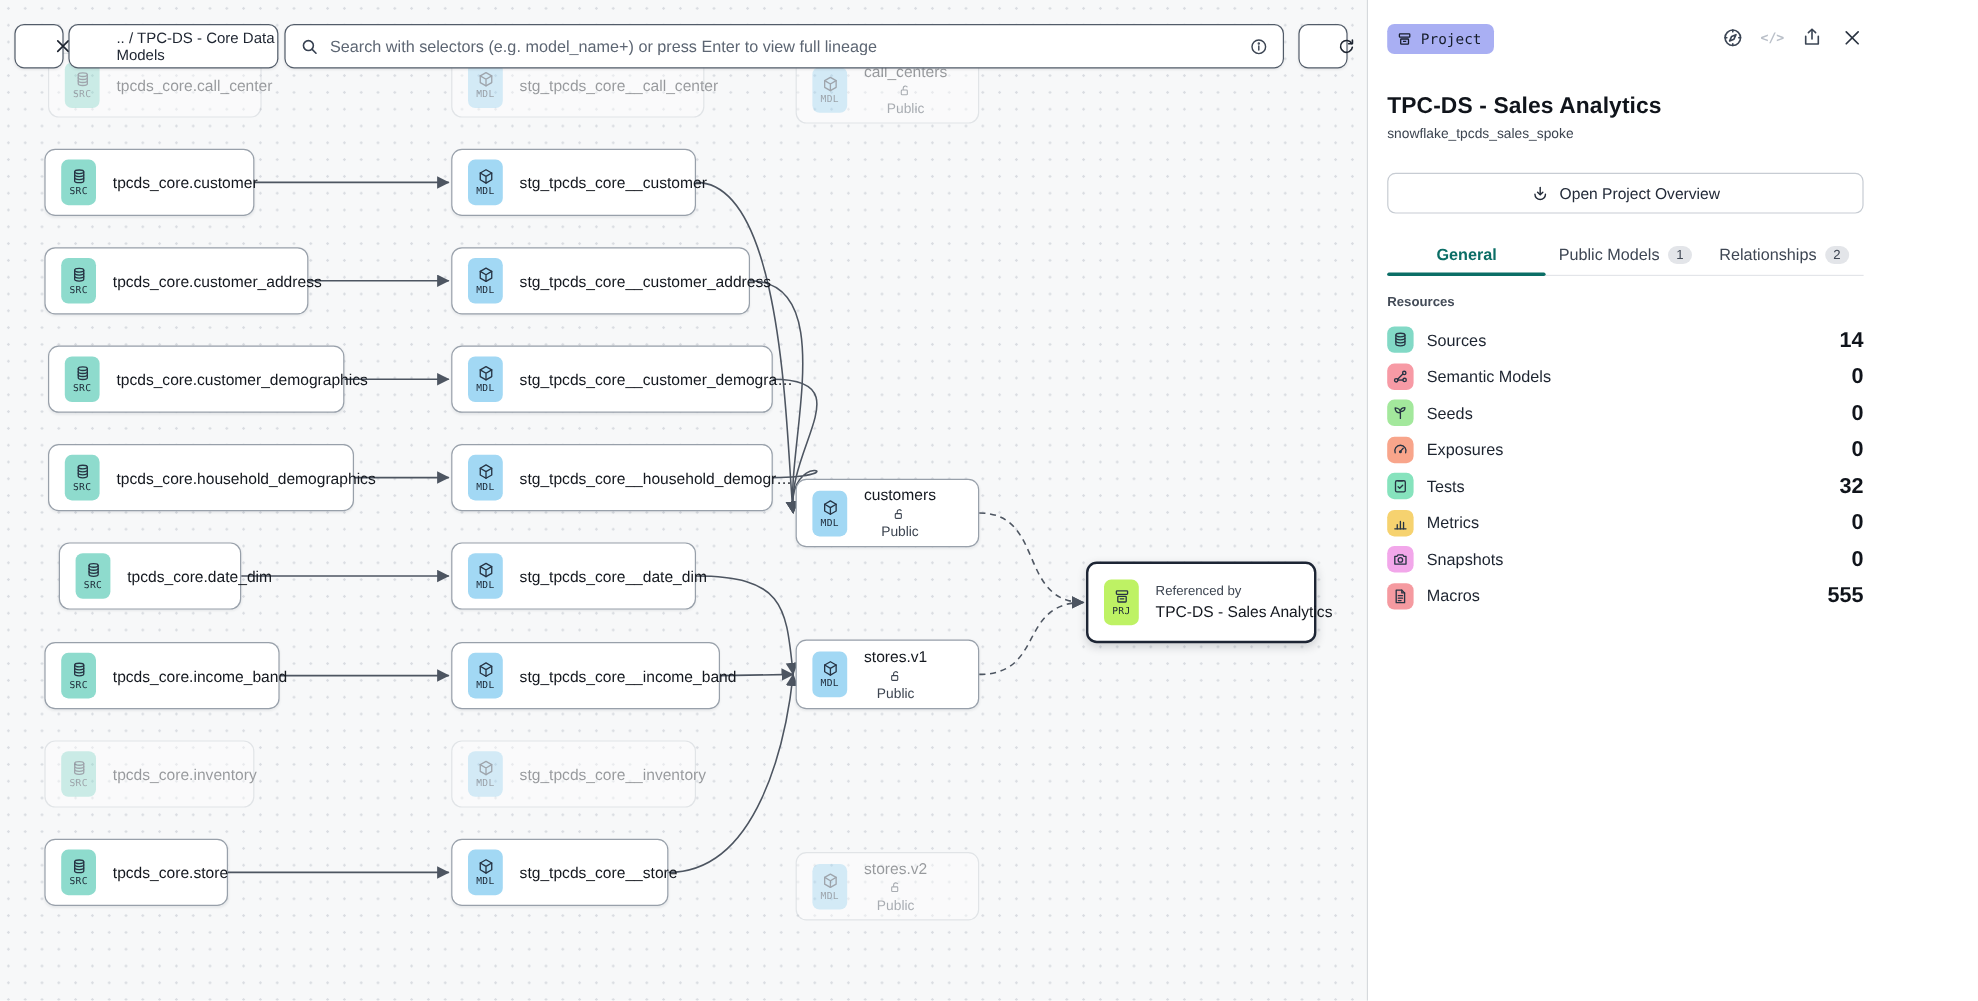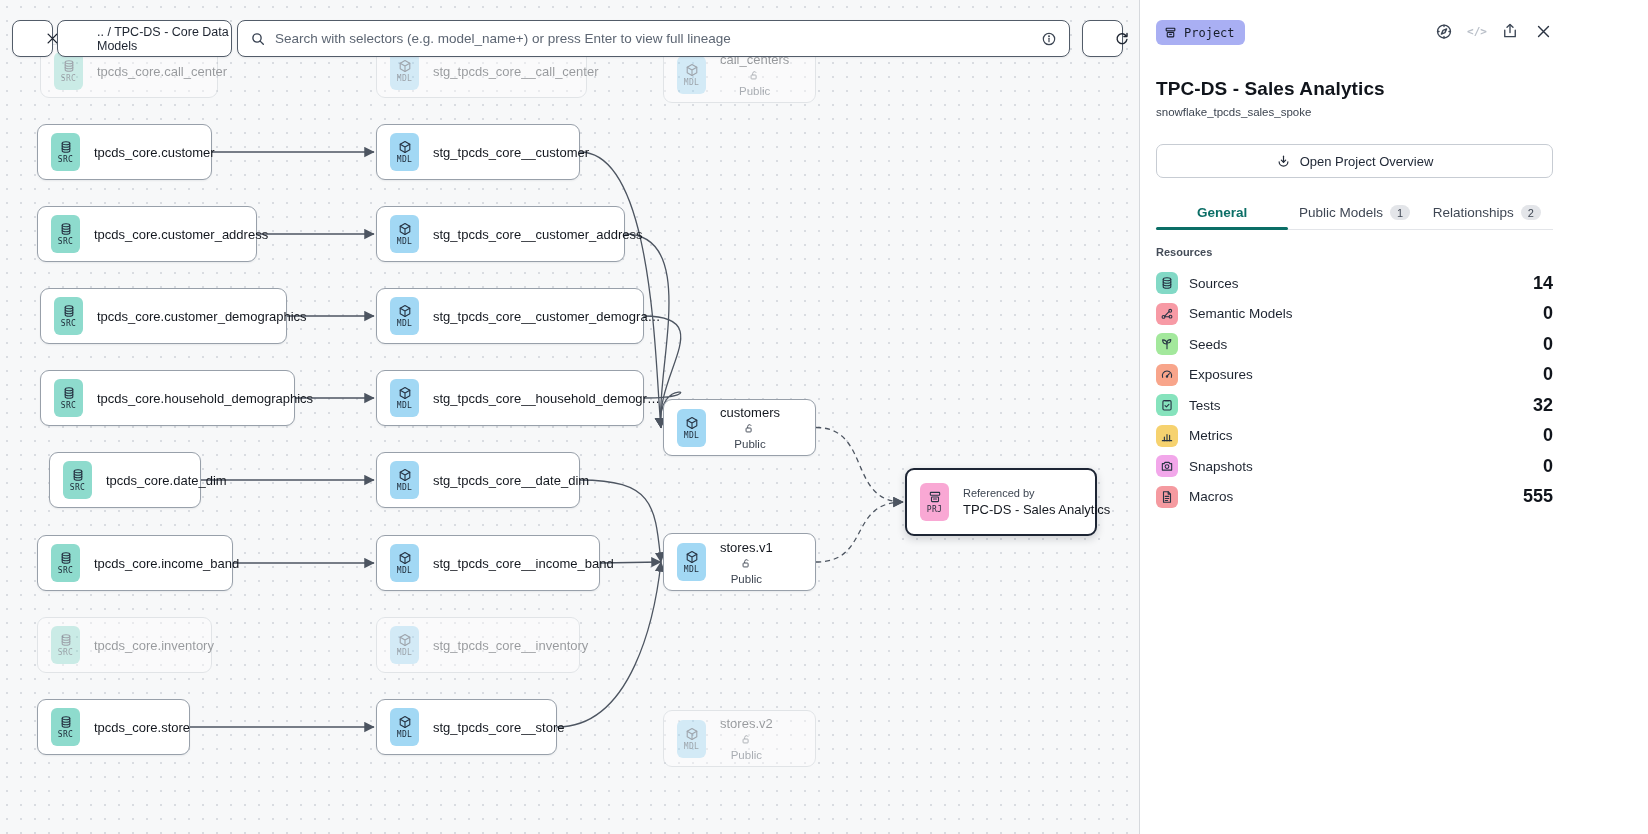--- a/index.html
+++ b/index.html
@@ -16,21 +16,21 @@
 
   .gnode { position:absolute; background:#fff; border:1px solid #98a0aa; border-radius:9px;
     display:flex; align-items:center; gap:14px; padding-left:13px;
     box-shadow:0 1px 2px rgba(20,30,40,.07); }
   .gnode.faded { opacity:.42; border-color:#c3c9cf; box-shadow:none; }
   .gnode.selected { border:2px solid #1d2534; box-shadow:0 3px 8px rgba(20,30,40,.18); }
   .chip { width:29px; height:38px; border-radius:6px; display:flex; flex-direction:column;
     align-items:center; justify-content:center; gap:1px; flex:none; }
   .chip.SRC { background:#8edbcd; }
   .chip.MDL { background:#a2d8f4; }
-  .chip.PRJ { background:#f9a8d4; }
+  .chip.PRJ { background:#bef264; }
   .chip-glyph { width:14px; height:14px; display:block; }
   .chip-glyph svg { width:14px; height:14px; display:block; }
   .chip-label { font-family:"DejaVu Sans Mono", monospace; font-size:8px; color:#1c2836; letter-spacing:.3px; }
   .node-body { display:flex; flex-direction:column; gap:3px; min-width:0; }
   .node-pre { font-size:11px; color:#3d4document; color:#3d4551; }
   .node-title { font-size:13px; color:#14181f; white-space:nowrap; }
   .node-badge { display:flex; align-items:center; gap:4px; font-size:11.5px; color:#3d4551;flex-direction:column; }
   .node-badge svg { width:11px; height:11px; }
 
   

